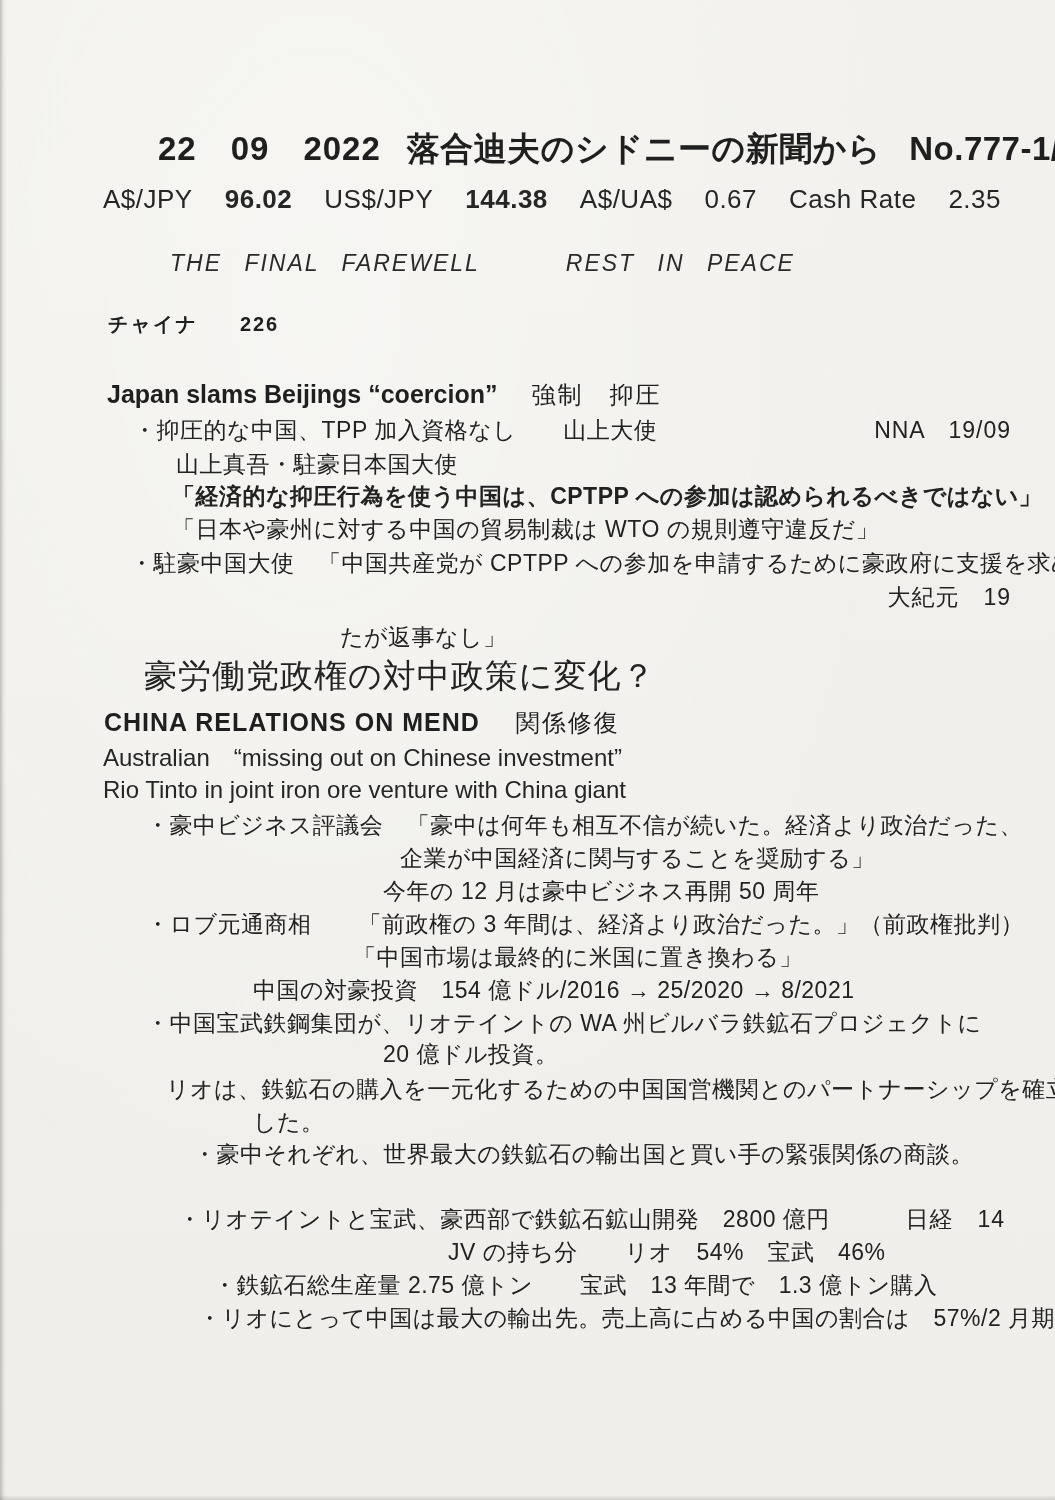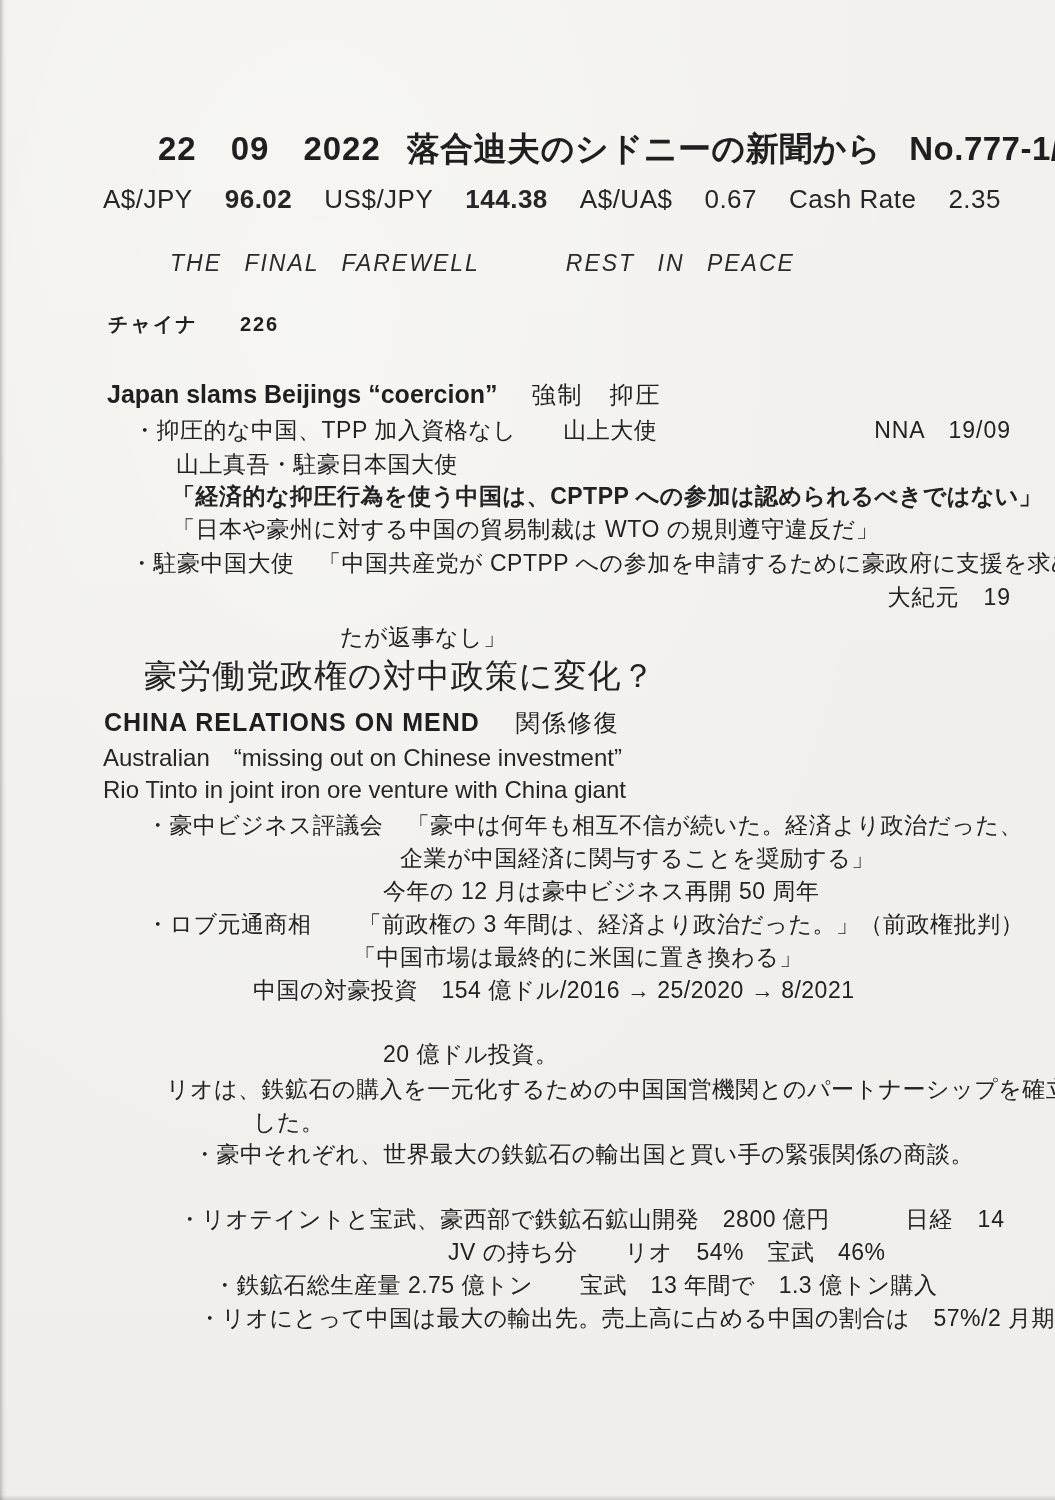--- a/index.html
+++ b/index.html
@@ -123,20 +123,21 @@
     <span>CHINA RELATIONS ON MEND</span><span class="tags jp">関係修復</span>
   </div>
   <div class="line l-s2sub2">Rio Tinto in joint iron ore venture with China giant</div>
 
   <div class="line fs-body jp l-s2b1">・豪中ビジネス評議会　「豪中は何年も相互不信が続いた。経済より政治だった、</div>
   <div class="line fs-body jp l-s2b1l2">企業が中国経済に関与することを奨励する」</div>
   <div class="line fs-body jp l-s2b1l3">今年の 12 月は豪中ビジネス再開 50 周年</div>
   <div class="line fs-body jp l-s2b2">・ロブ元通商相　　「前政権の 3 年間は、経済より政治だった。」（前政権批判）</div>
   <div class="line fs-body jp l-s2b2l2">「中国市場は最終的に米国に置き換わる」</div>
   <div class="line fs-body jp l-s2b2l3">中国の対豪投資　154 億ドル/2016 → 25/2020 → 8/2021</div>
+  <div class="line fs-body jp l-s2b3">・中国宝武鉄鋼集団が、リオテイントの WA 州ビルバラ鉄鉱石プロジェクトに</div>
   <div class="line fs-body jp l-s2b3l2">20 億ドル投資。</div>
   <div class="line fs-body jp l-s2b4">リオは、鉄鉱石の購入を一元化するための中国国営機関とのパートナーシップを確立</div>
   <div class="line fs-body jp l-s2b4l2">した。</div>
   <div class="line fs-body jp l-s2b5">・豪中それぞれ、世界最大の鉄鉱石の輸出国と買い手の緊張関係の商談。</div>
 
   <div class="line fs-body jp l-s3b1">・リオテイントと宝武、豪西部で鉄鉱石鉱山開発　2800 億円</div>
   <div class="line src l-s3b1src">日経　14</div>
   <div class="line fs-body jp l-s3b1l2">JV の持ち分　　リオ　54%　宝武　46%</div>
   <div class="line fs-body jp l-s3b2">・鉄鉱石総生産量 2.75 億トン　　宝武　13 年間で　1.3 億トン購入</div>
   <div class="line fs-body jp l-s3b3">・リオにとって中国は最大の輸出先。売上高に占める中国の割合は　57%/2 月期</div>

